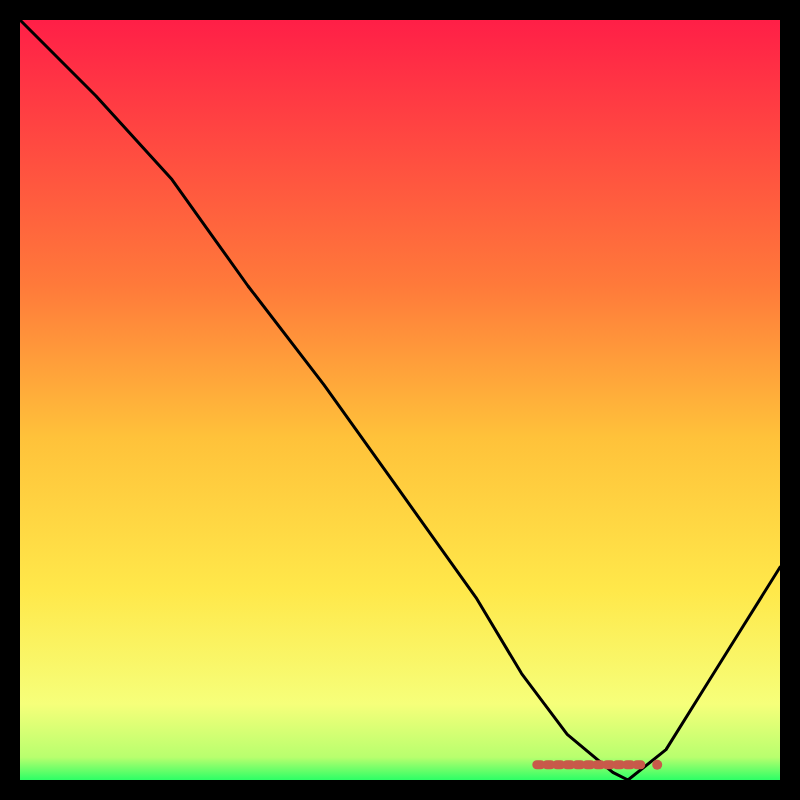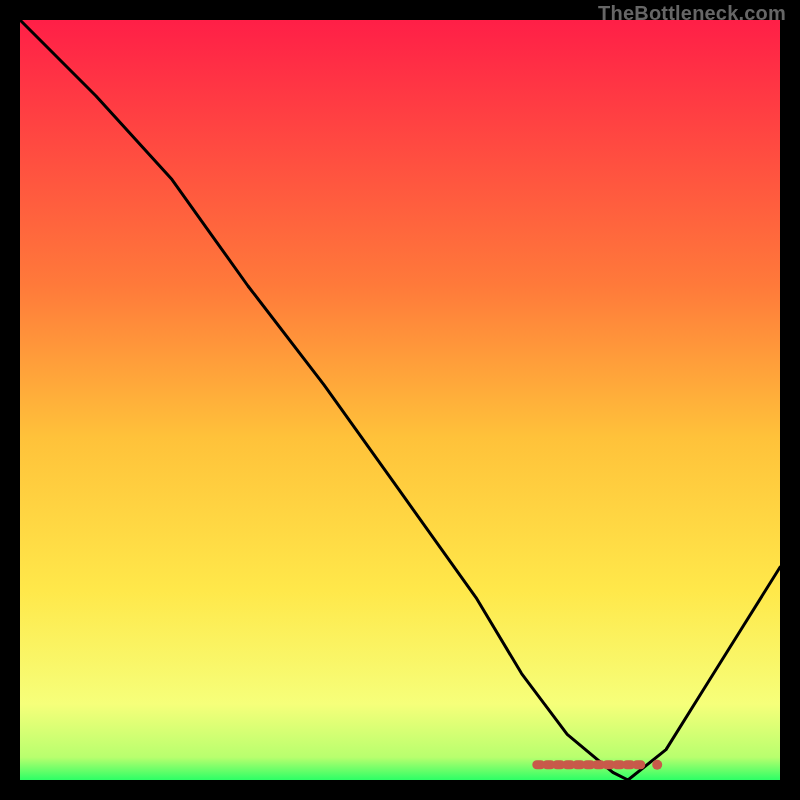--- a/index.html
+++ b/index.html
@@ -31,21 +31,20 @@
     font-size: 20px;
     font-weight: 600;
     color: #666;
     letter-spacing: 0.2px;
   }
 </style>
 </head>
 <body>
 
 <div class="frame">
-  <div class="watermark">TheBottleneck.com</div>
 
   <svg class="plot" viewBox="0 0 760 760" preserveAspectRatio="none">
     <defs>
       <linearGradient id="bg-grad" x1="0" y1="0" x2="0" y2="1">
       <stop offset="0%" stop-color="#ff1f47"></stop>
           <stop offset="35%" stop-color="#ff7a3a"></stop>
           <stop offset="55%" stop-color="#ffc23a"></stop>
           <stop offset="75%" stop-color="#ffe84a"></stop>
           <stop offset="90%" stop-color="#f6ff7a"></stop>
           <stop offset="97%" stop-color="#b8ff6e"></stop>

